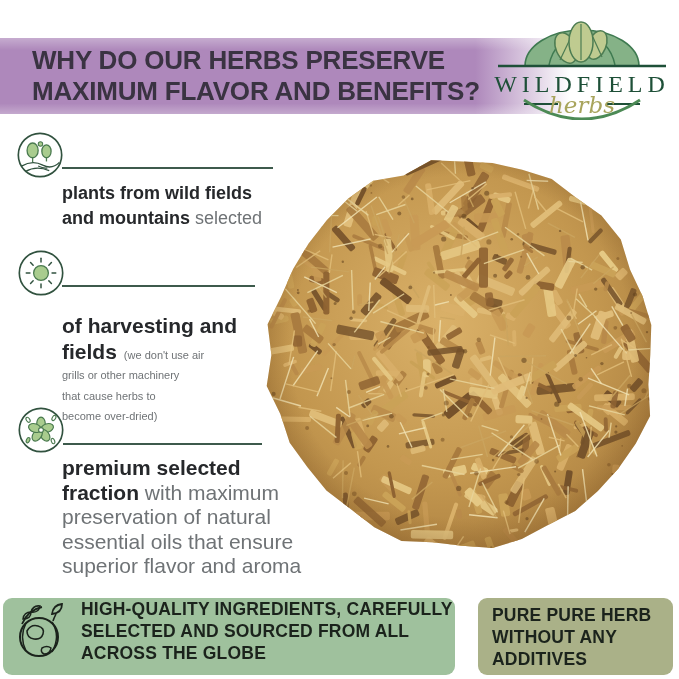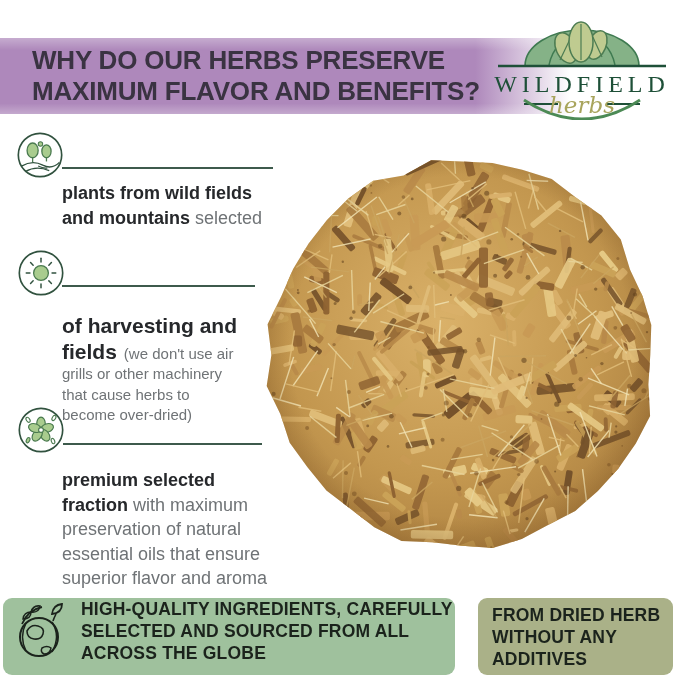--- a/index.html
+++ b/index.html
@@ -23,23 +23,23 @@
 
   
   .icon-circle{position:absolute;width:48px;height:48px;}
   .rule{position:absolute;height:2px;background:var(--rule-green,#3d5a4c);}
   .ftext{position:absolute;margin:0;color:var(--text-dark,#26282b);}
   .ftext .b{font-weight:bold;color:var(--text-dark,#26282b);}
   .ftext .n{font-weight:normal;color:var(--text-gray,#6f7376);}
   .f1{left:62px;top:181px;width:240px;font-size:18px;line-height:24.5px;}
   .f2{left:62px;top:295px;width:250px;}
   .f2 .bl{font-size:21px;line-height:25.5px;font-weight:bold;color:var(--text-dark,#26282b);}
-  .f2 .note{font-size:15px;line-height:20.5px;color:var(--text-gray,#6f7376);}
+  .f2 .note{font-size:11px;line-height:20.5px;color:var(--text-gray,#6f7376);}
   .f2 .gap{margin-left:7px;}
-  .f3{left:62px;top:468px;width:250px;font-size:18px;line-height:24.5px;}
+  .f3{left:62px;top:456px;width:250px;font-size:21px;line-height:24.5px;}
 
   
   .photo{position:absolute;left:261px;top:154px;width:402px;height:402px;}
 
   
   .boxL{position:absolute;left:3px;top:598px;width:452px;height:77px;border-radius:9px;
         background:var(--box-left-bg,#9fc19d);display:flex;box-sizing:border-box;}
   .boxR{position:absolute;left:478px;top:598px;width:195px;height:77px;border-radius:9px;
         background:var(--box-right-bg,#aab188);display:flex;align-items:center;box-sizing:border-box;padding-left:14px;}
   .box-lines{color:var(--box-text,#1b231c);font-weight:bold;font-size:17.5px;line-height:22px;letter-spacing:.2px;}
@@ -752,19 +752,19 @@
     </svg>
     <div class="box-lines">
       <div>HIGH-QUALITY INGREDIENTS, CAREFULLY</div>
       <div>SELECTED AND SOURCED FROM ALL</div>
       <div>ACROSS THE GLOBE</div>
     </div>
   </div>
 
   <div class="boxR">
     <div class="box-lines">
-      <div>FROM DRIED HERB</div>
+      <div>PURE PURE HERB</div>
       <div>WITHOUT ANY</div>
       <div>ADDITIVES</div>
     </div>
   </div>
 
 </div>
 
 </body></html>

